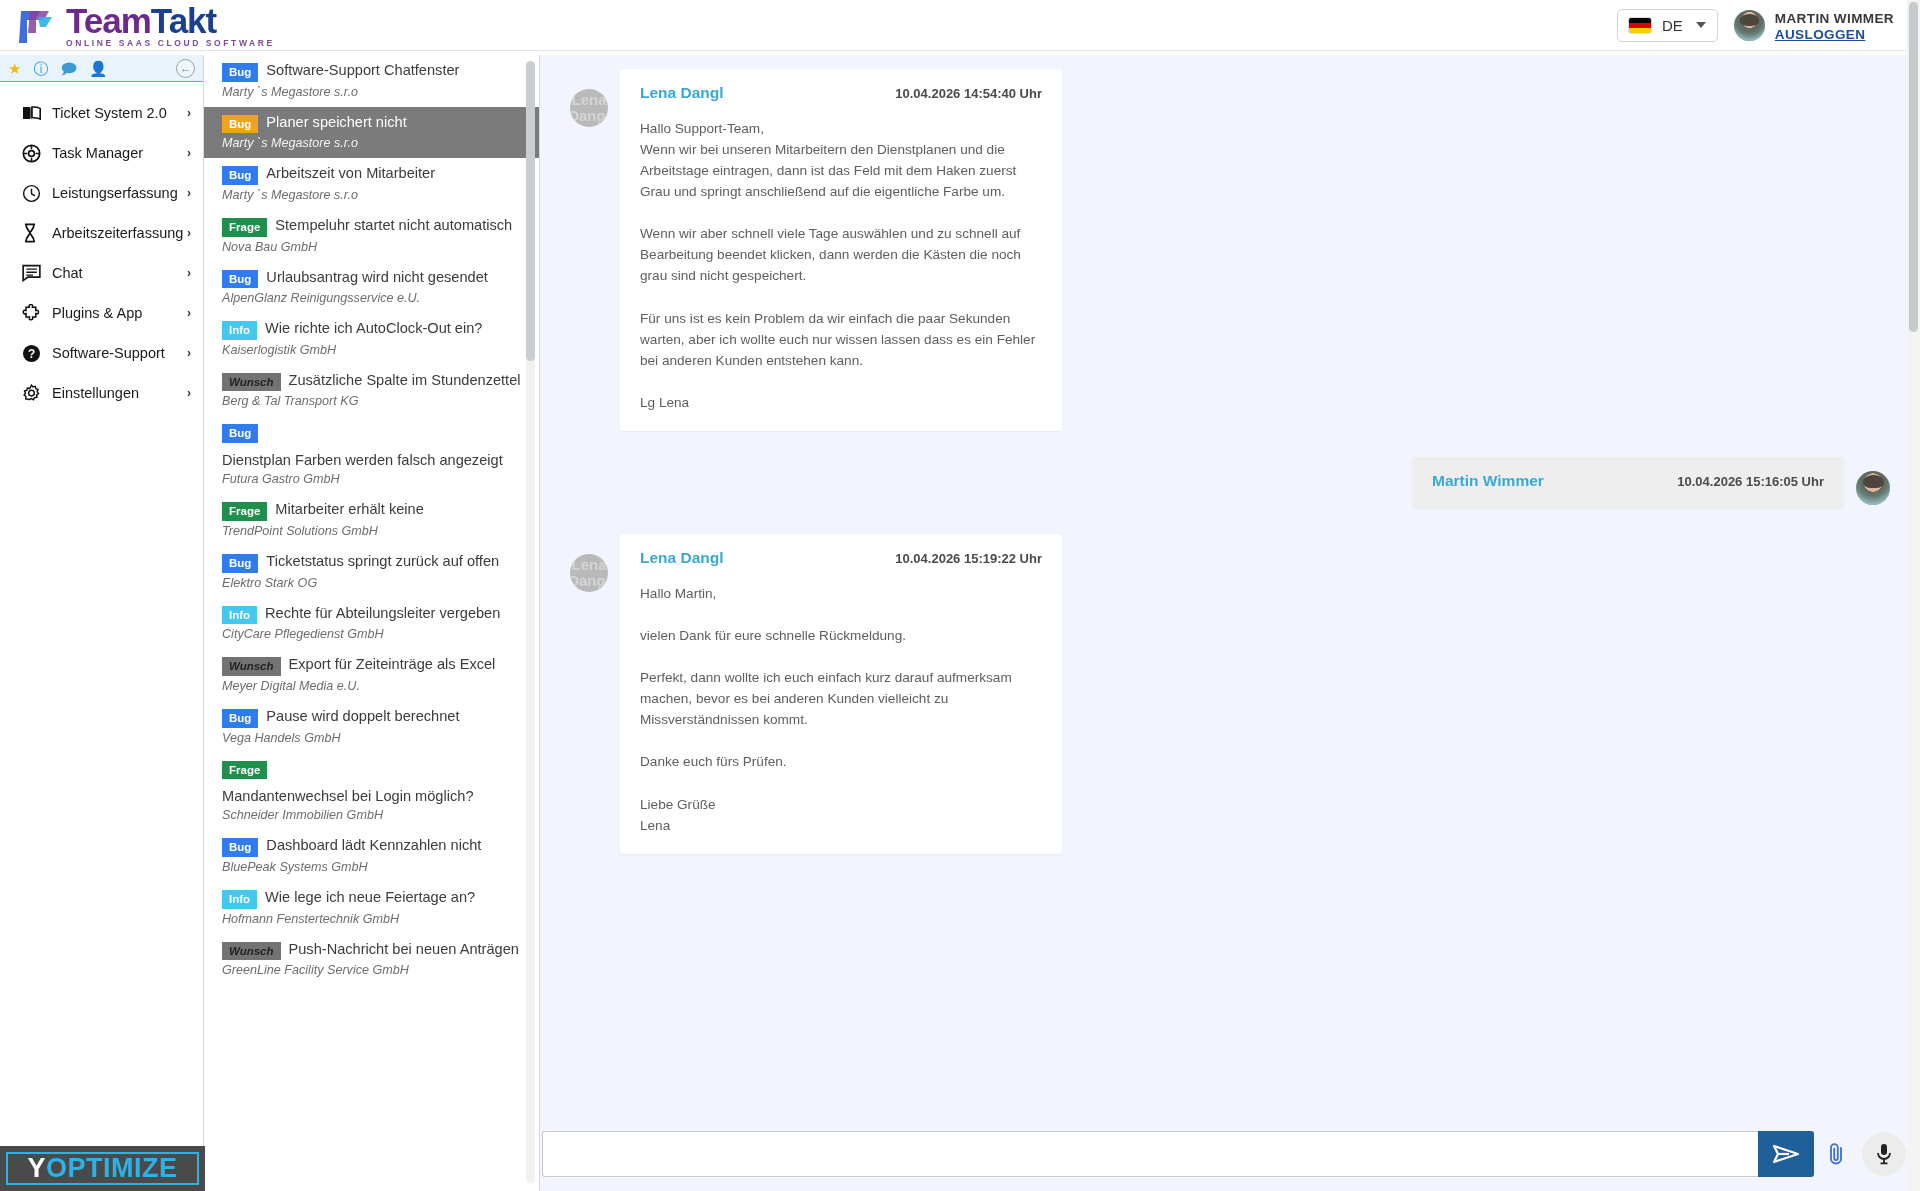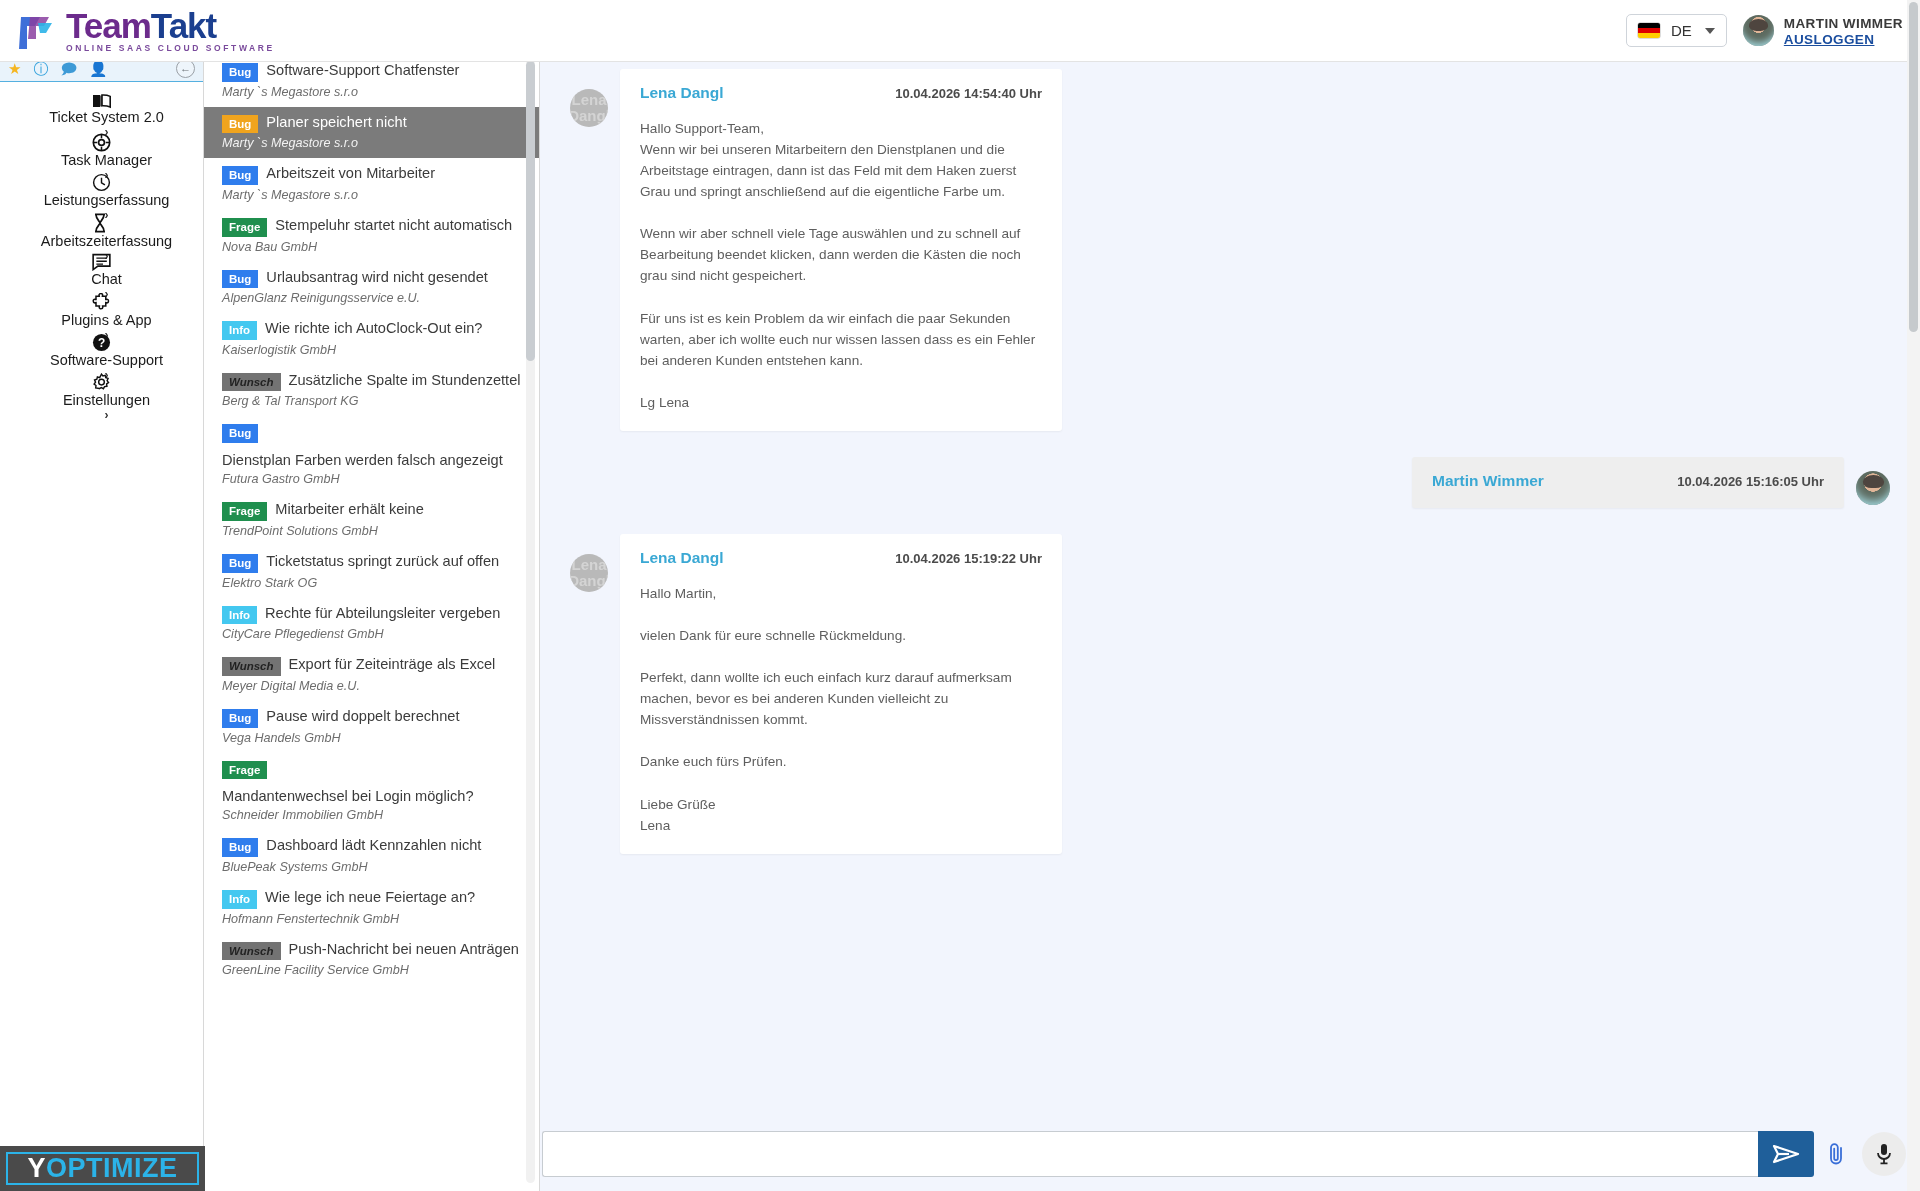--- a/index.html
+++ b/index.html
@@ -6,36 +6,36 @@
   html, body {
     width: 1920px; height: 1191px;
     font-family: "Liberation Sans", sans-serif;
     background: #ffffff;
     overflow: hidden;
   }
   body { position: relative; }
 
   
   .topbar {
-    position: absolute; top: 0; left: 0; width: 1920px; height: 62px;
+    position: absolute; top: 0; left: 0; width: 1920px; height: 51px;
     background: #ffffff; border-bottom: 1px solid #e3e3e3;
     display: flex; align-items: center; justify-content: space-between;
     z-index: 30;
   }
   .brand { display: flex; align-items: flex-end; padding-left: 18px; }
   .brand-mark { width: 42px; height: 40px; margin-right: 6px; }
   .brand-text { line-height: 1; }
   .brand-word { font-size: 35px; font-weight: bold; letter-spacing: -1px; }
   .bw-team { color: #6c2b8c; }
   .bw-takt { color: #1b3f8f; }
   .brand-sub {
     font-size: 8.5px; letter-spacing: 2.6px; color: #7a4a9c;
     font-weight: bold; text-align: right; margin-top: 1px; padding-right: 2px;
   }
-  .topright { display: flex; align-items: center; gap: 16px; padding-right: 17px; }
+  .topright { display: flex; align-items: center; gap: 16px; padding-right: 26px; }
   .lang-select {
     display: flex; align-items: center; gap: 11px;
     border: 1px solid #cfd4da; border-radius: 5px;
     padding: 7px 11px; background: #fff; cursor: pointer;
     min-width: 86px;
   }
   .flag { width: 22px; height: 15px; border-radius: 2px; overflow: hidden;
           display: flex; flex-direction: column; box-shadow: 0 0 0 .5px #bbb; }
   .flag i { display: block; height: 5px; width: 100%; }
   .flag .f1 { background: #000; } .flag .f2 { background: #dd0000; } .flag .f3 { background: #ffce00; }
@@ -68,21 +68,21 @@
   .ic-chat { color: #3d9ad6; }
   .ic-user { color: #3272c2; }
   .collapse-btn {
     position: absolute; right: 8px; width: 19px; height: 19px; border-radius: 50%;
     border: 1.5px solid #9aa0a6; color: #6b7176; font-size: 11px;
     display: flex; align-items: center; justify-content: center; cursor: pointer; background:#eef5fb;
   }
   .nav-list { padding-top: 11px; }
   .nav-item {
     display: flex; align-items: center; height: 40px; padding: 0 12px 0 22px;
-    cursor: pointer; position: relative; flex-direction: column;
+    cursor: pointer; position: relative;
   }
   .nav-ic { width: 30px; display:flex; align-items:center; color: #111; }
   .nav-label { font-size: 14.5px; color: #1b1b1b; flex: 1; }
   .nav-arrow { font-size: 12px; color: #333; font-weight: bold; }
 
   
   .listpanel {
     position: absolute; top: 55px; left: 204px; width: 336px; height: 1136px;
     background: #fff; border-right: 1px solid #d8d8d8; display: flex; flex-direction: column;
   }

